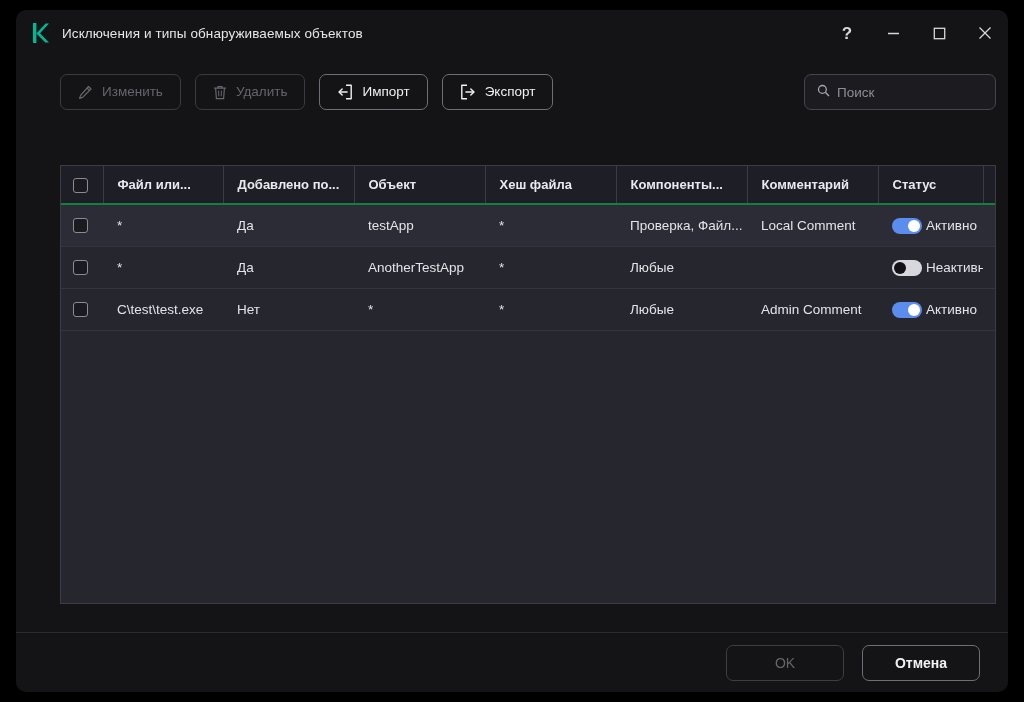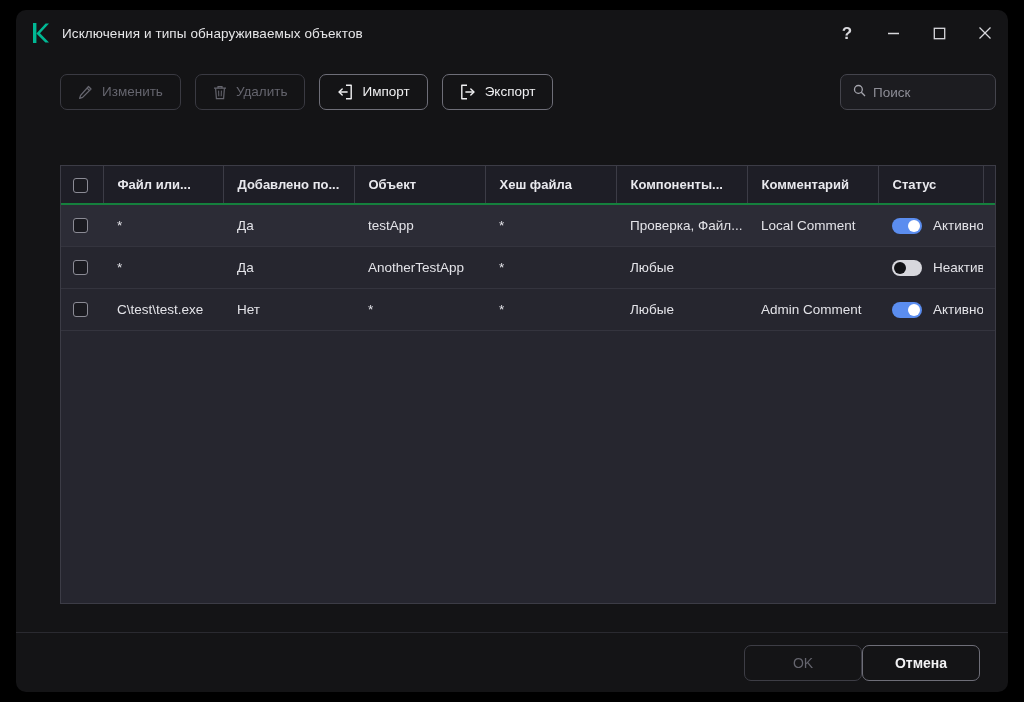--- a/index.html
+++ b/index.html
@@ -93,21 +93,21 @@
     border-color: #3a3a42;
     color: #65656e;
   }
   .tbtn svg { display: block; flex: none; }
   .tbtn .lbl { line-height: 1; }
 
   
   .search-box {
     position: absolute;
     right: 12px; top: 0;
-    width: 156px; height: 36px;
+    width: 192px; height: 36px;
     border: 1px solid #44444c;
     border-radius: 7px;
     background: #1c1c20;
     display: flex;
     align-items: center;
     gap: 7px;
     padding: 0 12px;
   }
   .search-box input {
     border: none; outline: none; background: transparent;
@@ -164,21 +164,21 @@
   .cbox {
     width: 15px; height: 15px;
     border: 1px solid #8b8b95;
     border-radius: 3px;
     background: #1a1a20;
     display: inline-block;
     vertical-align: middle;
   }
 
   
-  .status-cell { display: flex; align-items: center; gap: 11px; height: 41px; }
+  .status-cell { display: flex; align-items: center; gap: 4px; height: 41px; }
   .toggle {
     width: 30px; height: 16px;
     border-radius: 9px;
     position: relative;
     flex: none;
   }
   .toggle.on { background: #5B8DEF; }
   .toggle.off { background: #d7d7dd; }
   .toggle .knob {
     position: absolute;
@@ -197,20 +197,21 @@
     height: 1px;
     background: #2a2a30;
   }
   .footer {
     position: absolute;
     left: 0; right: 0; top: 623px;
     height: 59px;
     display: flex;
     align-items: center;
     justify-content: flex-end;
+    gap: 18px;
     padding-right: 28px;
   }
   .fbtn {
     width: 118px; height: 36px;
     border-radius: 7px;
     border: 1px solid #6e6e78;
     background: transparent;
     color: #f2f2f4;
     font-size: 14px;
     font-weight: bold;

